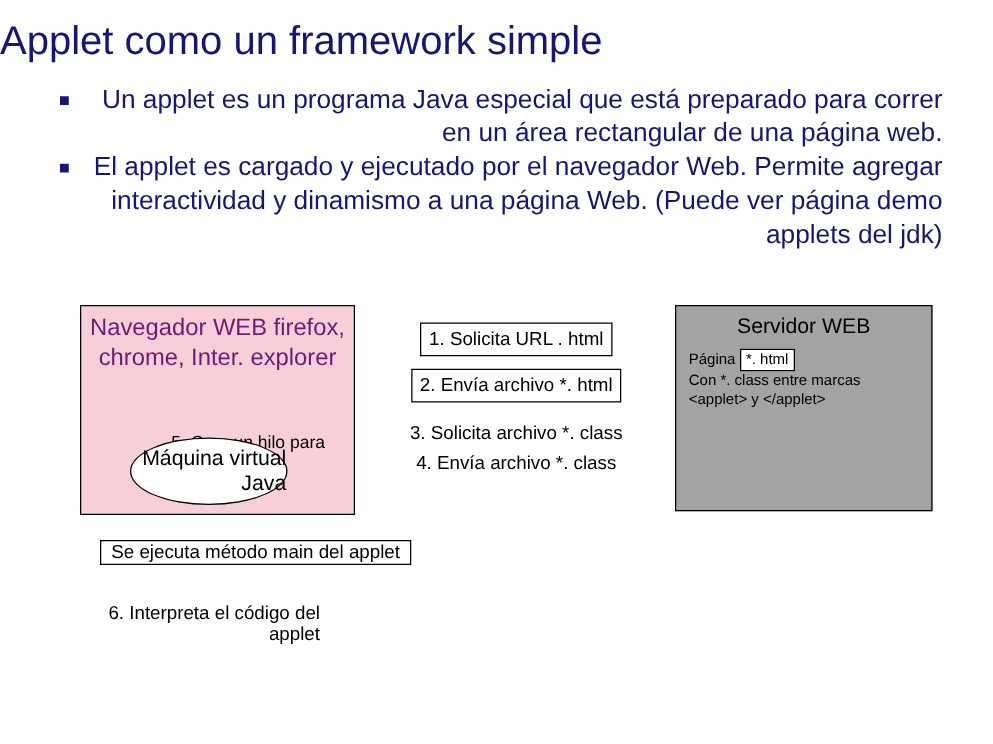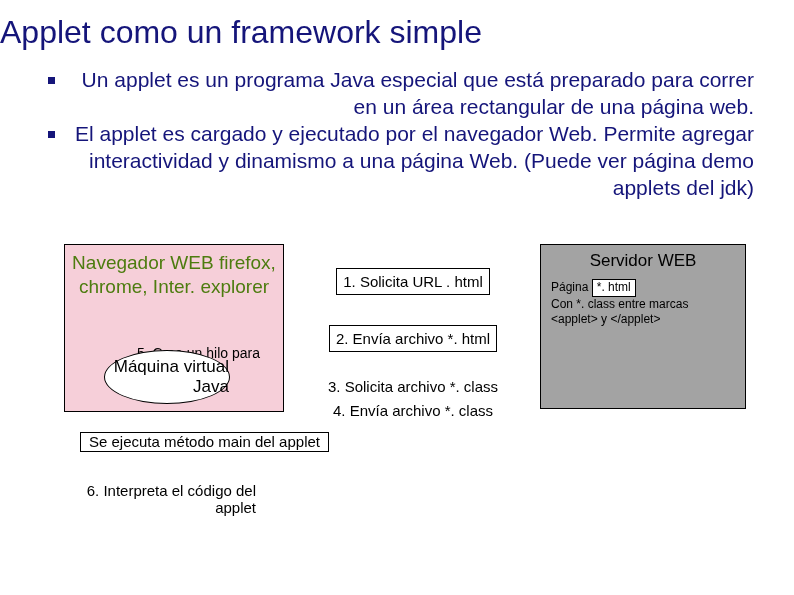--- a/index.html
+++ b/index.html
@@ -52,21 +52,21 @@
     left: 64px;
     top: 8px;
     width: 220px;
     height: 168px;
     background: #f6cfd9;
     border: 1px solid #000;
   }
   .browser-box .label {
     text-align: center;
     font-size: 19px;
-    color: #4d7c0f;
+    color: #701a75;
     padding-top: 6px;
     line-height: 1.25;
   }
   .step5 {
     position: absolute;
     left: 72px;
     top: 100px;
     font-size: 14px;
     color: #000;
   }
@@ -111,21 +111,21 @@
     width: 218px;
   }
   .center-step {
     font-size: 15px;
     text-align: center;
     padding: 2px 0;
   }
   .center-step.boxed {
     background: #fff;
     border: 1px solid #000;
-    margin: 12px auto;
+    margin: 2px auto;
     padding: 4px 6px;
     width: auto;
     display: inline-block;
   }
   .center-row {
     text-align: center;
     margin-bottom: 6px;
   }
   .server-box {
     position: absolute;

